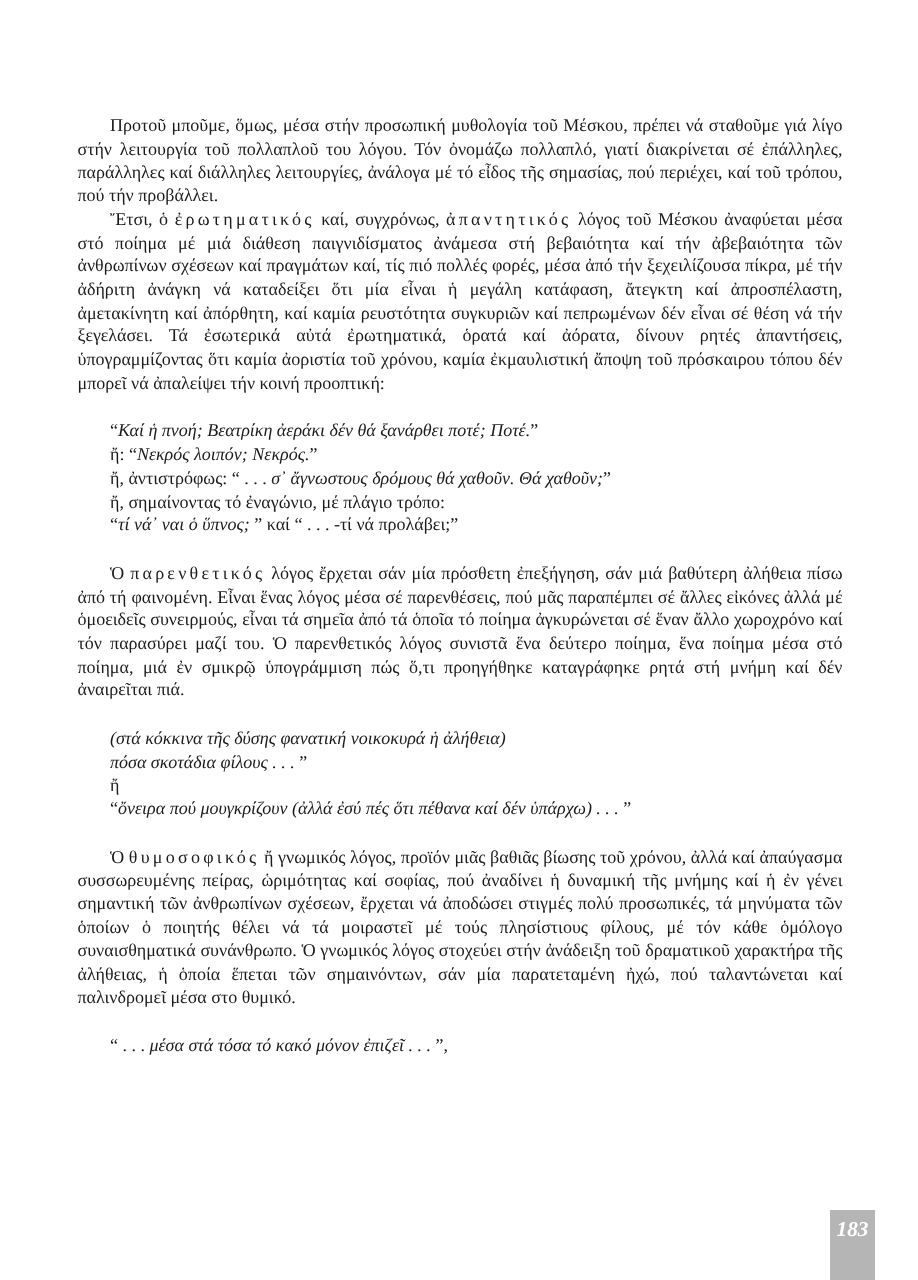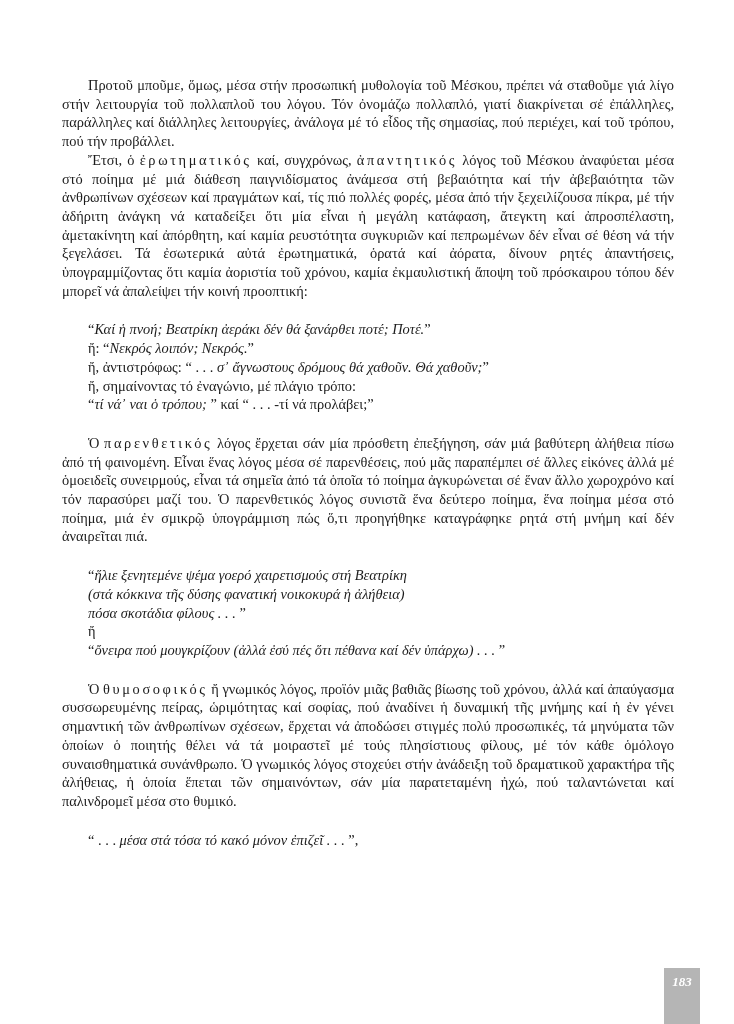--- a/index.html
+++ b/index.html
@@ -1,57 +1,56 @@
 <!DOCTYPE html>
 <html><head>
 <meta charset="utf-8">
 <style>
   html, body { margin:0; padding:0; }
   body {
     width:734px; height:1024px; background:#ffffff; position:relative; overflow:hidden;
     font-family:"Liberation Serif","DejaVu Serif",serif; color:#1c1c1c;
   }
-  .page { position:absolute; left:62px; top:76px; width:612px; font-size:14.4px; line-height:18.7px; }
+  .page { position:absolute; left:62px; top:92px; width:612px; font-size:14.4px; line-height:18.7px; }
   .para { text-align:justify; margin:0; }
   .indent { text-indent:26px; }
   .spaced { letter-spacing:2.6px; }
   .quotes { margin:20px 0 0 26px; }
   .quotes div { white-space:nowrap; }
   .it { font-style:italic; }
   .gap { height:20px; }
   .page-num {
     position:absolute; left:664px; top:968px; width:36px; height:56px; background:#b5b5b5;
-    color:#ffffff; font-style:italic; font-weight:bold; font-size:13px; text-align:center; padding-top:6px; box-sizing:border-box;
+    color:#ffffff; font-style:italic; font-weight:bold; font-size:17px; text-align:center; padding-top:6px; box-sizing:border-box;
   }
 </style>
 </head>
 <body>
 
 <div class="page">
 
   <p class="para indent">
     <span>Προτοῦ μποῦμε, ὅμως, μέσα στήν προσωπική μυθολογία τοῦ Μέσκου, πρέπει νά σταθοῦμε γιά λίγο στήν λειτουργία τοῦ πολλαπλοῦ του λόγου. Τόν ὀνομάζω πολλαπλό, γιατί διακρίνεται σέ ἐπάλληλες, παράλληλες καί διάλληλες λειτουργίες, ἀνάλογα μέ τό εἶδος τῆς σημασίας, πού περιέχει, καί τοῦ τρόπου, πού τήν προβάλλει.</span>
   </p>
 
   <p class="para indent"><span>Ἔτσι, ὁ </span><span class="spaced">ἐρωτηματικός</span><span> καί, συγχρόνως, </span><span class="spaced">ἀπαντητικός</span><span> λόγος τοῦ Μέσκου ἀναφύεται μέσα στό ποίημα μέ μιά διάθεση παιγνιδίσματος ἀνάμεσα στή βεβαιότητα καί τήν ἀβεβαιότητα τῶν ἀνθρωπίνων σχέσεων καί πραγμάτων καί, τίς πιό πολλές φορές, μέσα ἀπό τήν ξεχειλίζουσα πίκρα, μέ τήν ἀδήριτη ἀνάγκη νά καταδείξει ὅτι μία εἶναι ἡ μεγάλη κατάφαση, ἄτεγκτη καί ἀπροσπέλαστη, ἀμετακίνητη καί ἀπόρθητη, καί καμία ρευστότητα συγκυριῶν καί πεπρωμένων δέν εἶναι σέ θέση νά τήν ξεγελάσει. Τά ἐσωτερικά αὐτά ἐρωτηματικά, ὁρατά καί ἀόρατα, δίνουν ρητές ἀπαντήσεις, ὑπογραμμίζοντας ὅτι καμία ἀοριστία τοῦ χρόνου, καμία ἐκμαυλιστική ἄποψη τοῦ πρόσκαιρου τόπου δέν μπορεῖ νά ἀπαλείψει τήν κοινή προοπτική:</span></p>
 
   <div class="quotes">
     <div><span>“</span><span class="it">Καί ἡ πνοή;  Βεατρίκη ἀεράκι δέν θά ξανάρθει ποτέ; Ποτέ.</span><span>”</span></div>
     <div><span>ἤ: “</span><span class="it">Νεκρός λοιπόν; Νεκρός.</span><span>”</span></div>
     <div><span>ἤ, ἀντιστρόφως: “ . . . </span><span class="it">σ᾿ ἄγνωστους δρόμους θά χαθοῦν. Θά χαθοῦν;</span><span>”</span></div>
     <div><span>ἤ, σημαίνοντας τό ἐναγώνιο, μέ πλάγιο τρόπο:</span><span class="it"></span><span></span></div>
-    <div><span>“</span><span class="it">τί νά᾿ ναι ὁ τρόπου;</span><span> ” καί “ . . . -τί νά προλάβει;”</span></div>
+    <div><span>“</span><span class="it">τί νά᾿ ναι ὁ ὕπνος;</span><span> ” καί “ . . . -τί νά προλάβει;”</span></div>
   </div>
 
   <div class="gap"></div>
 
   <p class="para indent"><span>Ὁ </span><span class="spaced">παρενθετικός</span><span> λόγος ἔρχεται σάν μία πρόσθετη ἐπεξήγηση, σάν μιά βαθύτερη ἀλήθεια πίσω ἀπό τή φαινομένη. Εἶναι ἕνας λόγος μέσα σέ παρενθέσεις, πού μᾶς παραπέμπει σέ ἄλλες εἰκόνες ἀλλά μέ ὁμοειδεῖς συνειρμούς, εἶναι τά σημεῖα ἀπό τά ὁποῖα τό ποίημα ἀγκυρώνεται σέ ἕναν ἄλλο χωροχρόνο καί τόν παρασύρει μαζί του. Ὁ παρενθετικός λόγος συνιστᾶ ἕνα δεύτερο ποίημα, ἕνα ποίημα μέσα στό ποίημα, μιά ἐν σμικρῷ ὑπογράμμιση πώς ὅ,τι προηγήθηκε καταγράφηκε ρητά στή μνήμη καί δέν ἀναιρεῖται πιά.</span></p>
 
   <div class="quotes">
-    <div><span>“</span><span class="it">ἥλιε ξενητεμένε ψέμα γοερό χαιρετισμούς στή Βεατρίκη</span><span></span></div>
     <div><span></span><span class="it">(στά κόκκινα τῆς δύσης φανατική νοικοκυρά ἡ ἀλήθεια)</span><span></span></div>
     <div><span></span><span class="it">πόσα σκοτάδια φίλους . . .</span><span> ”</span></div>
     <div><span>ἤ</span><span class="it"></span><span></span></div>
     <div><span>“</span><span class="it">ὄνειρα πού μουγκρίζουν (ἀλλά ἐσύ πές ὅτι πέθανα καί δέν ὑπάρχω) . . .</span><span> ”</span></div>
   </div>
 
   <div class="gap"></div>
 
   <p class="para indent"><span>Ὁ </span><span class="spaced">θυμοσοφικός</span><span> ἤ γνωμικός λόγος, προϊόν μιᾶς βαθιᾶς βίωσης τοῦ χρόνου, ἀλλά καί ἀπαύγασμα συσσωρευμένης πείρας, ὡριμότητας καί σοφίας, πού ἀναδίνει ἡ δυναμική τῆς μνήμης καί ἡ ἐν γένει σημαντική τῶν ἀνθρωπίνων σχέσεων, ἔρχεται νά ἀποδώσει στιγμές πολύ προσωπικές, τά μηνύματα τῶν ὁποίων ὁ ποιητής θέλει νά τά μοιραστεῖ μέ τούς πλησίστιους φίλους, μέ τόν κάθε ὁμόλογο συναισθηματικά συνάνθρωπο. Ὁ γνωμικός λόγος στοχεύει στήν ἀνάδειξη τοῦ δραματικοῦ χαρακτήρα τῆς ἀλήθειας, ἡ ὁποία ἕπεται τῶν σημαινόντων, σάν μία παρατεταμένη ἠχώ, πού ταλαντώνεται καί παλινδρομεῖ μέσα στο θυμικό.</span></p>
 

